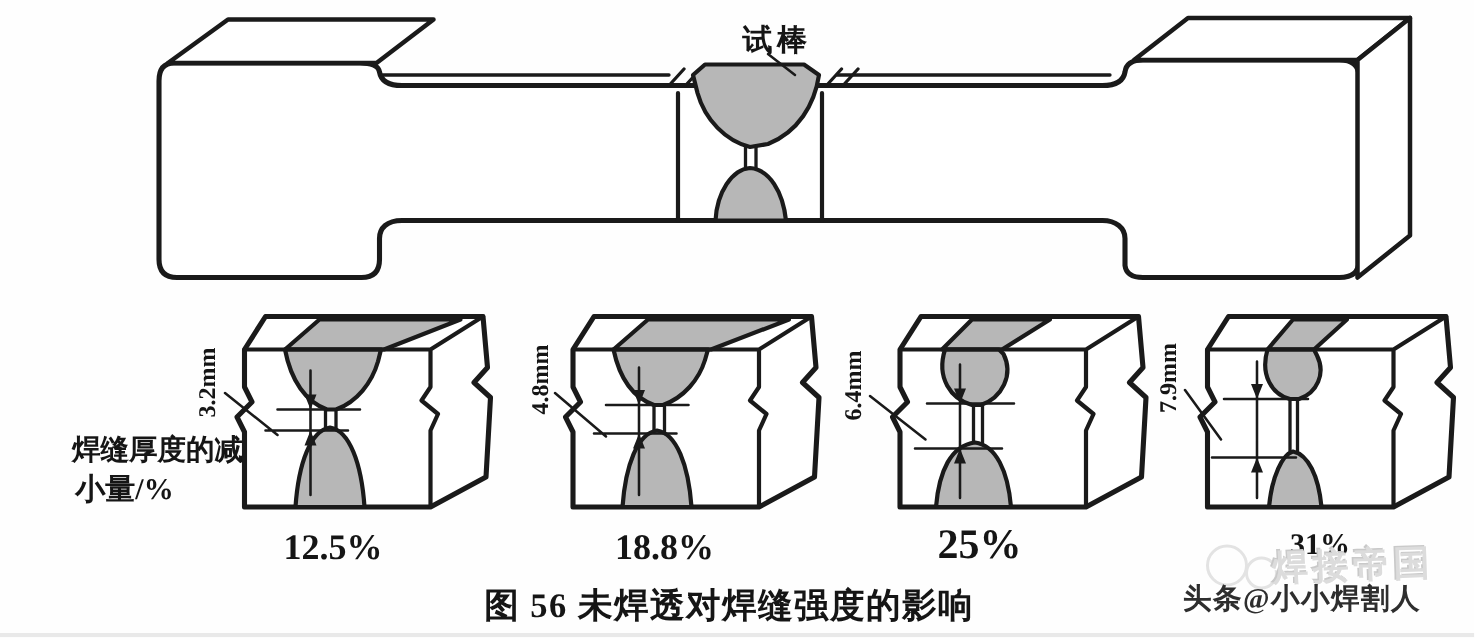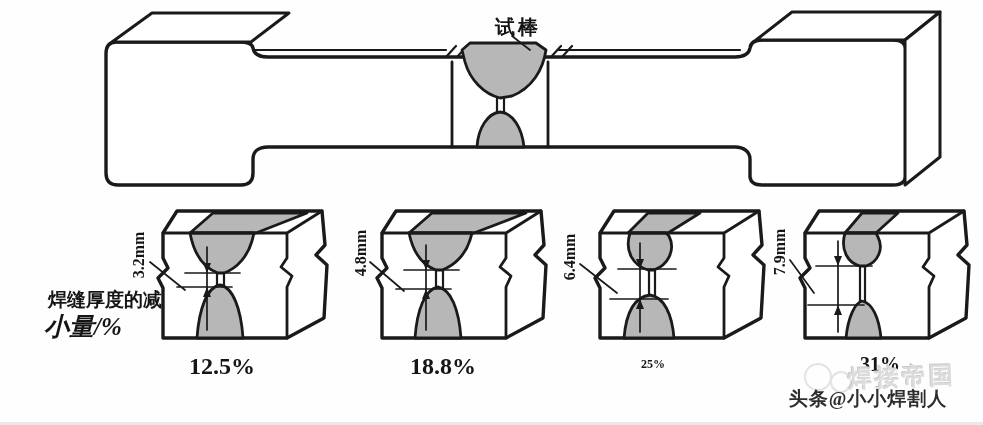--- a/index.html
+++ b/index.html
@@ -93,30 +93,31 @@
     <g>
       <circle class="faint" cx="818" cy="377" r="13"></circle>
       <circle class="faint" cx="841" cy="382" r="10"></circle>
     </g>
   </svg>
 
   <div class="t" style="left:518px;top:27px;font-size:20px;letter-spacing:3px;">试棒</div>
 
 
   <div class="t" style="left:83px;top:300px;font-size:19px;margin-left:22px;">焊缝厚度的减</div>
-  <div class="t" style="left:83px;top:326px;font-size:25px;font-style:italic;">小量/%</div>
+  <div class="t" style="left:83px;top:326px;font-size:20px;">小量/%</div>
 
   <div class="t rot" style="left:139px;top:255px;font-size:16px;">3.2mm</div>
   <div class="t rot" style="left:361px;top:253px;font-size:16px;">4.8mm</div>
   <div class="t rot" style="left:570px;top:257px;font-size:16px;">6.4mm</div>
   <div class="t rot" style="left:780px;top:252px;font-size:16px;">7.9mm</div>
 
   <div class="t" style="left:222px;top:366px;font-size:24px;">12.5%</div>
   <div class="t" style="left:443px;top:366px;font-size:24px;">18.8%</div>
-  <div class="t" style="left:653px;top:364px;font-size:12px;">25%</div>
+  <div class="t" style="left:653px;top:364px;font-size:28px;">25%</div>
   <div class="t" style="left:880px;top:364px;font-size:20px;">31%</div>
 
+  <div class="t" style="left:486px;top:404px;font-size:23px;letter-spacing:1px;">图 56   未焊透对焊缝强度的影响</div>
 
   <div class="t wm-faint" style="left:902px;top:377px;font-size:24px;letter-spacing:3px;">焊接帝国</div>
   <div class="t wm-dark" style="left:868px;top:399px;font-size:19px;letter-spacing:1px;">头条@小小焊割人</div>
 
   <div class="bottom-strip"></div>
 </div>
 
 </body></html>

